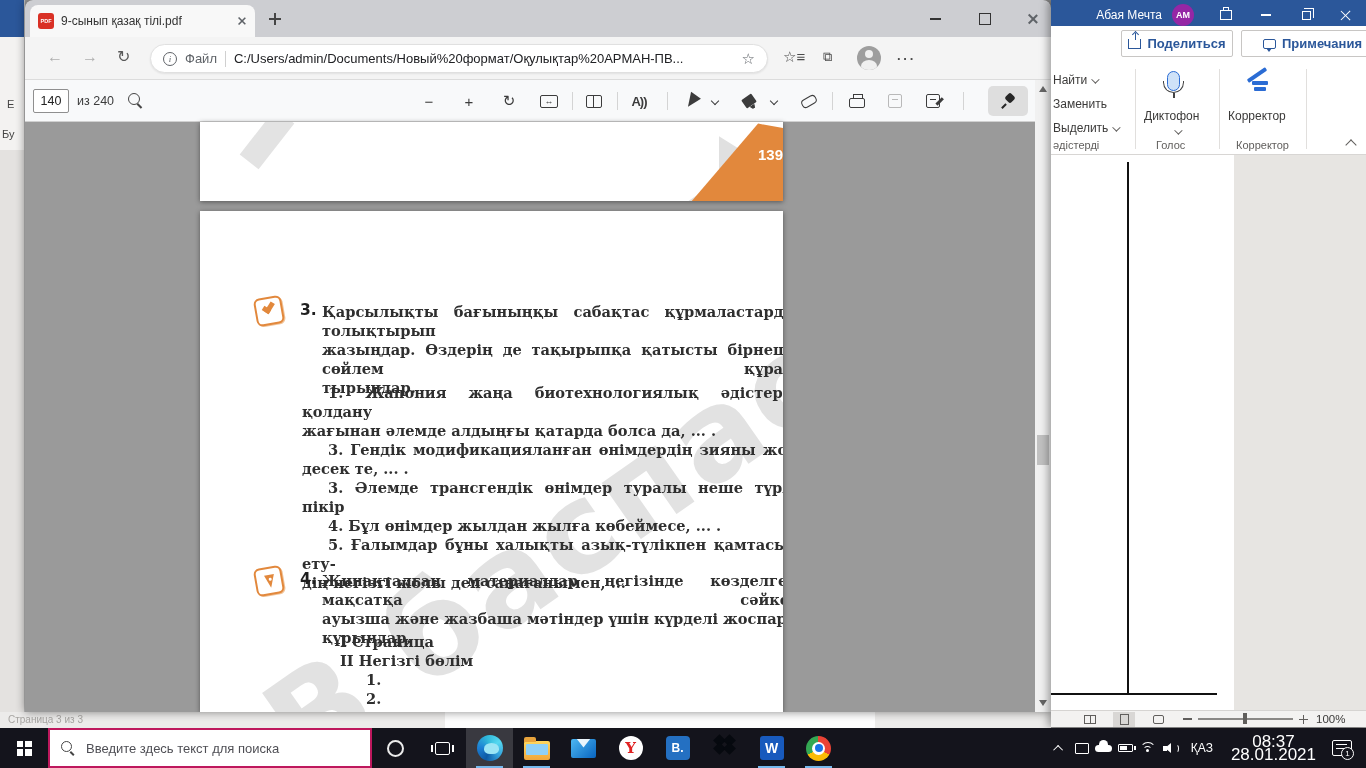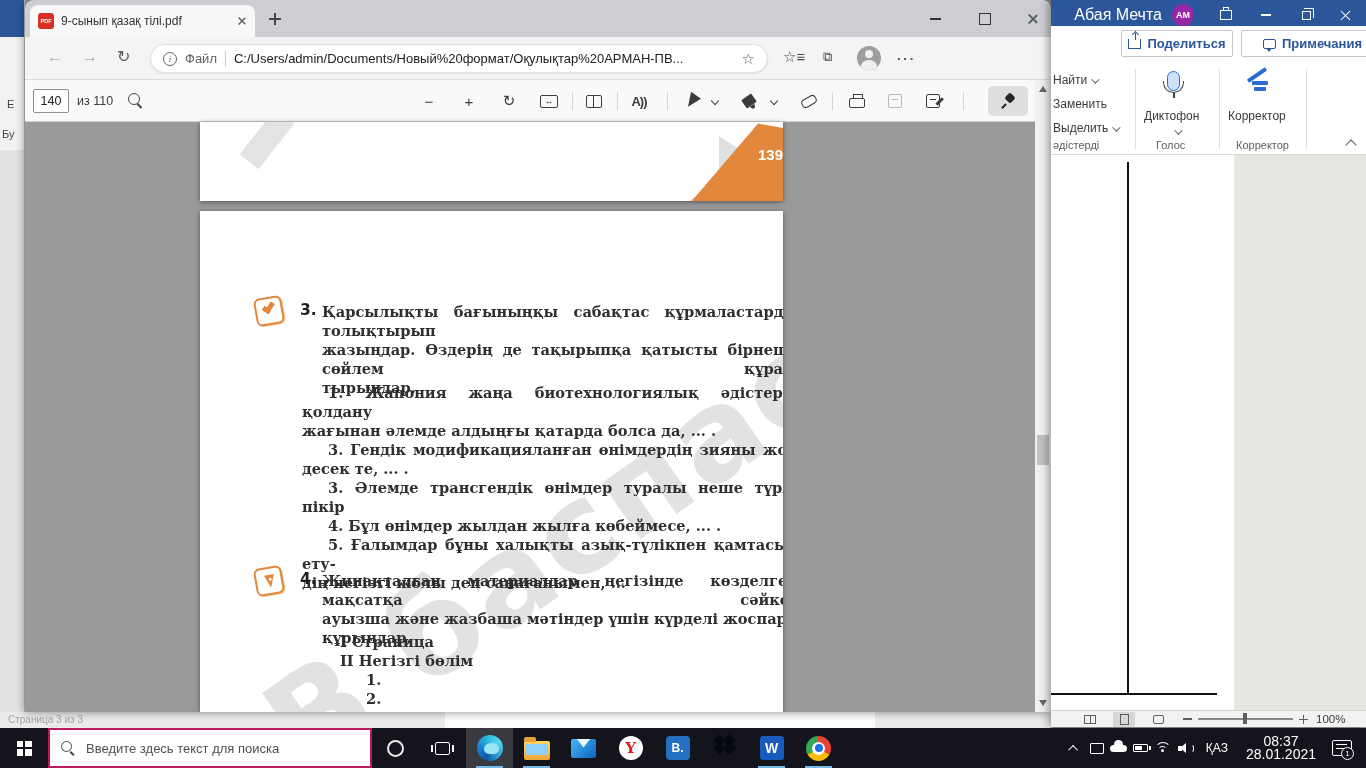--- a/index.html
+++ b/index.html
@@ -118,21 +118,21 @@
   .taskico { position:absolute; width:28px; height:28px; border:2px solid #e2883c; border-radius:6px; background:#fff;
              transform:rotate(-10deg); box-shadow:1px 1px 0 #f0c49a; }
   .taskico .check { position:absolute; left:6px; top:4px; width:12px; height:8px; border-left:5px solid #e2883c; border-bottom:5px solid #e2883c; transform:rotate(-48deg); }
   .taskico .nib { position:absolute; left:8px; top:6px; width:0; height:0; border-left:5px solid transparent; border-right:5px solid transparent; border-top:13px solid #e2883c; }
   .taskico .nibdot { position:absolute; left:11.5px; top:9px; width:3px; height:3px; border-radius:50%; background:#fff; }
 
   
   .word { position:absolute; left:1051px; top:0; width:315px; height:727px; background:#fff; box-shadow:-3px 0 8px rgba(0,0,0,.35); }
   .wtitle { position:absolute; left:0; top:0; width:100%; height:30px; background:#2b579a; display:flex; align-items:center;
             justify-content:flex-end; color:#fff; }
-  .wuser { font-size:16px; margin-right:10px; }
+  .wuser { font-size:12px; margin-right:10px; }
   .wavatar { width:22px; height:22px; border-radius:50%; background:#9526a5; color:#fff; font-size:9px; font-weight:bold;
              display:flex; align-items:center; justify-content:center; margin-right:12px; }
   .wctl { width:40px; height:30px; display:flex; align-items:center; justify-content:center; }
   .ribopt { width:12px; height:10px; border:1.2px solid #fff; position:relative; }
   .ribopt:after { content:""; position:absolute; left:2px; top:-4px; width:4px; height:3px; border:1.2px solid #fff; border-bottom:none; }
   .wmin:after { content:""; width:10px; height:1.3px; background:#fff; }
   .wrest { position:relative; width:9px; height:9px; border:1.2px solid #fff; }
   .wrest:after { content:""; position:absolute; left:1.5px; top:-4px; width:9px; height:9px; border:1.2px solid #fff; border-left:none; border-bottom:none; }
   .wx { position:relative; width:12px; height:12px; }
   .wx:before,.wx:after { content:""; position:absolute; left:5px; top:0; width:1.3px; height:13px; background:#fff; }
@@ -228,21 +228,21 @@
   .wifi { position:relative; width:16px; height:12px; overflow:hidden; }
   .wifi i { position:absolute; border:1.5px solid transparent; border-top-color:#fff; border-radius:50%; }
   .wifi i:nth-child(1){ left:0; top:0; width:16px; height:16px; }
   .wifi i:nth-child(2){ left:3.5px; top:3.5px; width:9px; height:9px; }
   .wifi i:nth-child(3){ left:6.5px; top:7px; width:3px; height:3px; background:#fff; border-radius:50%; }
   .speaker { position:relative; width:14px; height:12px; }
   .speaker:before { content:""; position:absolute; left:0; top:4px; width:4px; height:5px; background:#fff; }
   .speaker:after { content:""; position:absolute; left:2px; top:1px; border-top:5.5px solid transparent; border-bottom:5.5px solid transparent; border-right:6px solid #fff; }
   .spkarc { position:absolute; left:9px; top:2px; width:7px; height:9px; border:1.4px solid transparent; border-right-color:#fff; border-radius:50%; }
   .lang { font-size:12px; color:#fff; padding:0 10px; }
-  .clock { font-size:14px; color:#fff; text-align:center; line-height:13px; padding:0 8px; }
+  .clock { font-size:17px; color:#fff; text-align:center; line-height:13px; padding:0 8px; }
   .notif { position:relative; width:20px; height:16px; border:1.5px solid #fff; border-radius:2px; margin:0 14px 0 8px; }
   .notif i { position:absolute; left:3px; height:1.3px; background:#fff; }
   .notif .badge { position:absolute; left:8px; top:6px; width:13px; height:13px; border-radius:50%; background:#14141c;
                   border:1.2px solid #fff; color:#fff; font-size:8px; display:flex; align-items:center; justify-content:center; }
 </style>
 </head>
 <body>
 
 <div class="screen">
 
@@ -286,21 +286,21 @@
         <span class="star">☆</span>
       </div>
       <span class="addrico" style="left:758px;">☆≡</span>
       <span class="addrico" style="left:798px; font-size:13px; top:12px;">⧉</span>
       <div class="avatar"></div>
       <span class="dots">···</span>
     </div>
 
     <div class="pdfbar">
       <input class="pageinput" value="140" style="">
-      <span class="oftotal">из 110</span>
+      <span class="oftotal">из 240</span>
       <span class="mag" style="left:103px; top:13px;"></span>
 
       <div class="tbico" style="left:392px;">−</div>
       <div class="tbico" style="left:432px;">+</div>
       <div class="tbico" style="left:472px;">↻</div>
       <div class="tbico" style="left:512px;">
           <span class="fitw">↔</span>
         </div>
       <div class="tbsep" style="left:547px;"></div>
       <div class="tbico" style="left:557px;">

